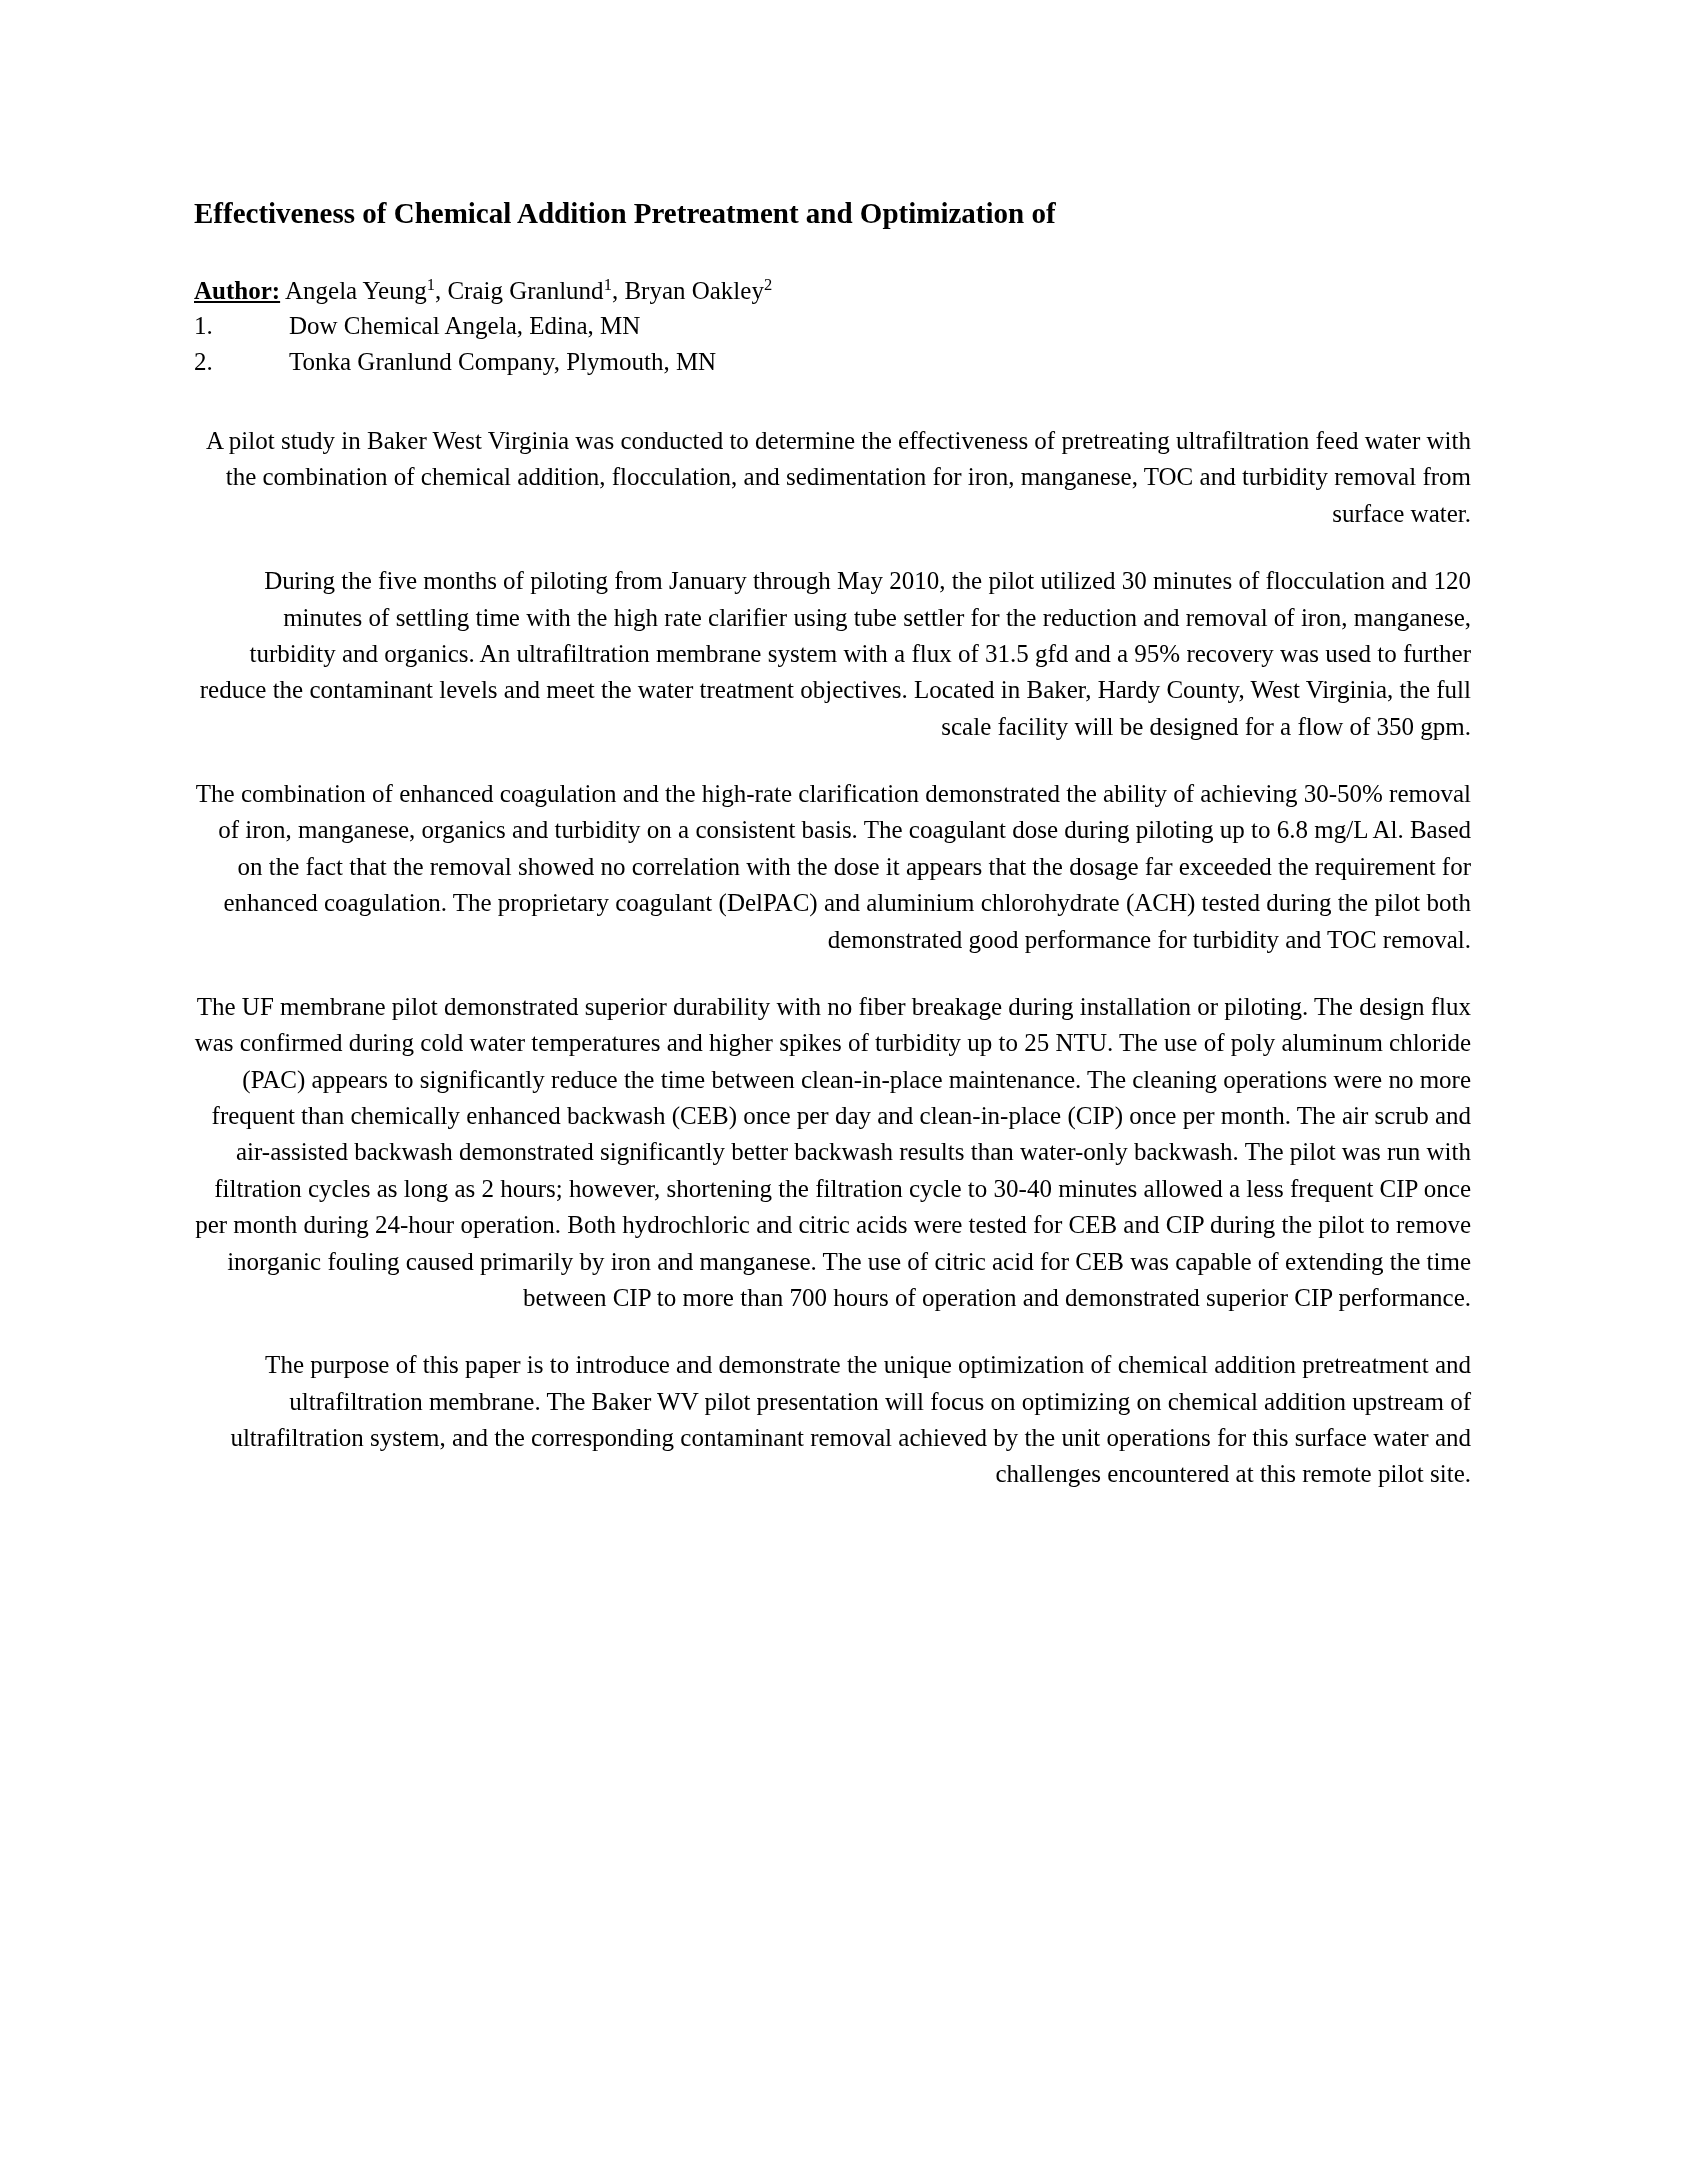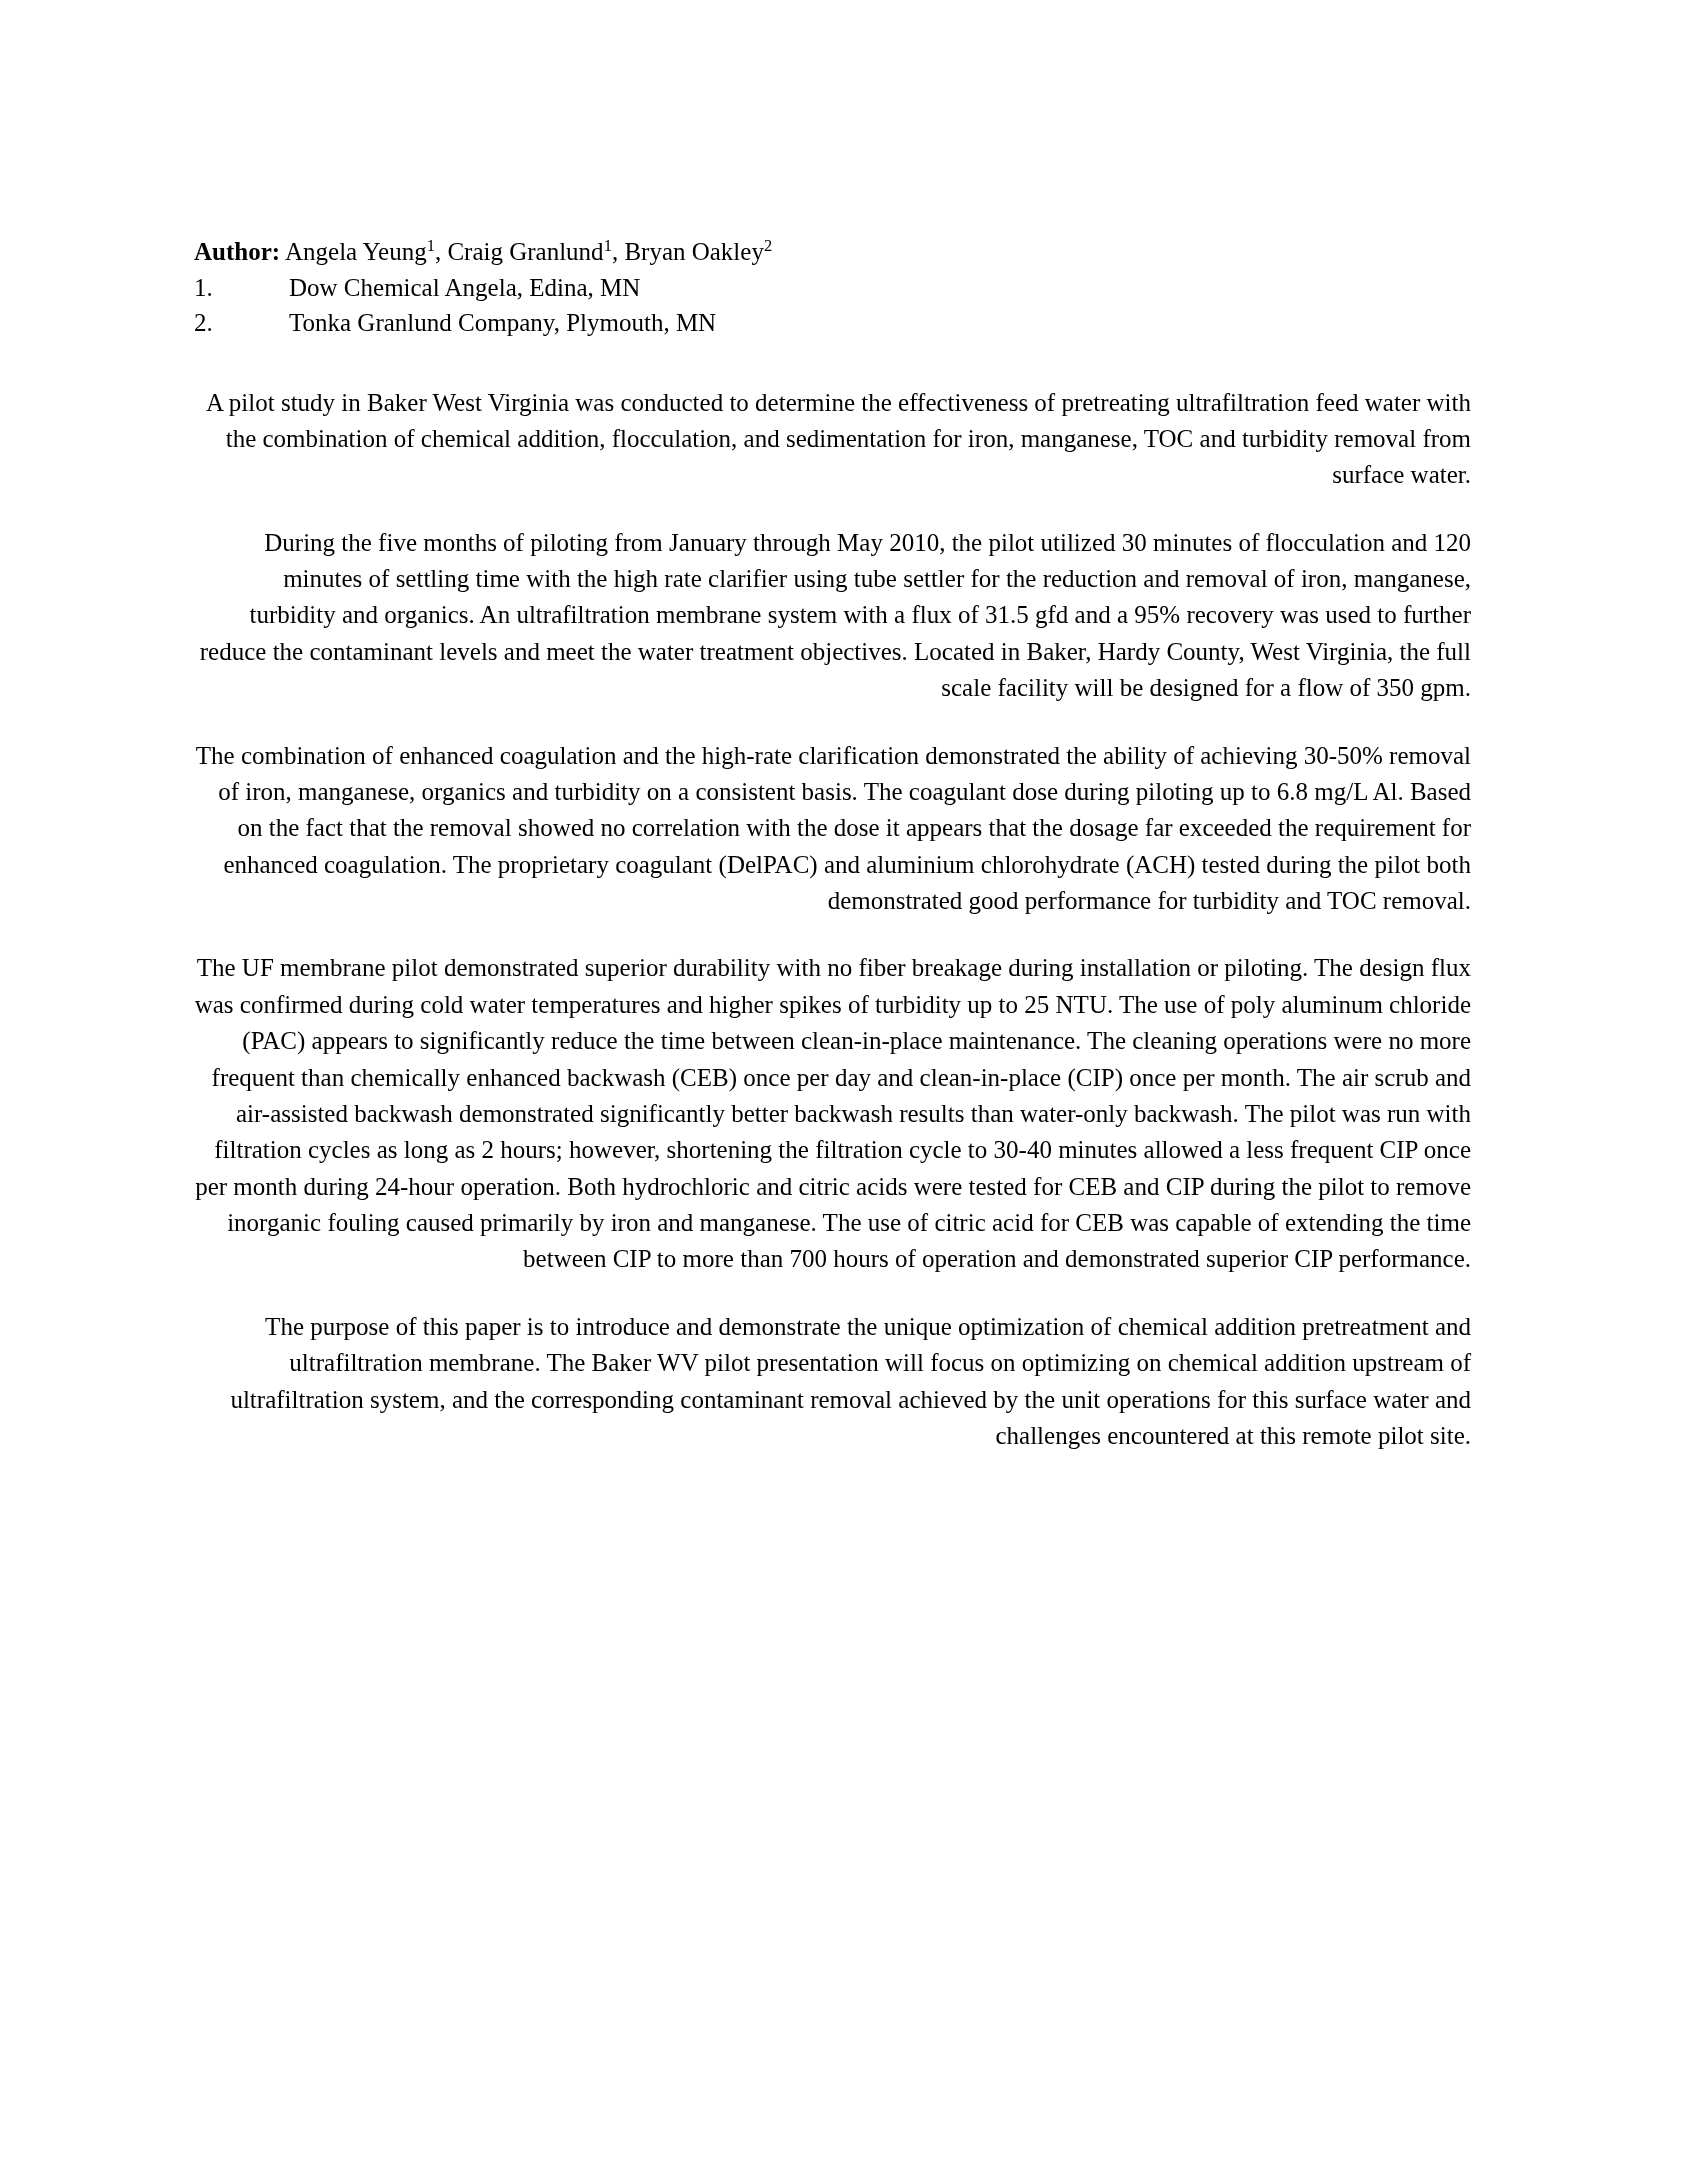--- a/index.html
+++ b/index.html
@@ -31,20 +31,21 @@
   .meta-block {
     margin: 0 0 44px 0;
   }
   .author-line {
     font-size: 25px;
     line-height: 1.42;
     margin: 0;
   }
   .author-label {
     font-weight: bold;
+    text-decoration: underline;
   }
   sup {
     font-size: 0.66em;
     vertical-align: super;
     line-height: 0;
   }
   .affil-row {
     font-size: 25px;
     line-height: 1.42;
     display: flex;
@@ -68,20 +69,21 @@
     max-width: 1277px;
   }
   .para:last-child { margin-bottom: 0; font-family: Liberation Serif, serif; }
 </style>
 </head>
 <body>
 
 <div class="page">
 
   <h1 class="title">
+    <span class="line1">Effectiveness of Chemical Addition Pretreatment and Optimization of</span>
   </h1>
 
   <div class="meta-block">
     <p class="author-line">
       <span class="author-label">Author:</span>
       <span>Angela Yeung</span><sup>1</sup><span>, Craig Granlund</span><sup>1</sup><span>, Bryan Oakley</span><sup>2</sup>
     </p>
     <div class="affil-row">
       <span class="affil-num">1.</span>
       <span class="affil-text">Dow Chemical Angela, Edina, MN</span>

